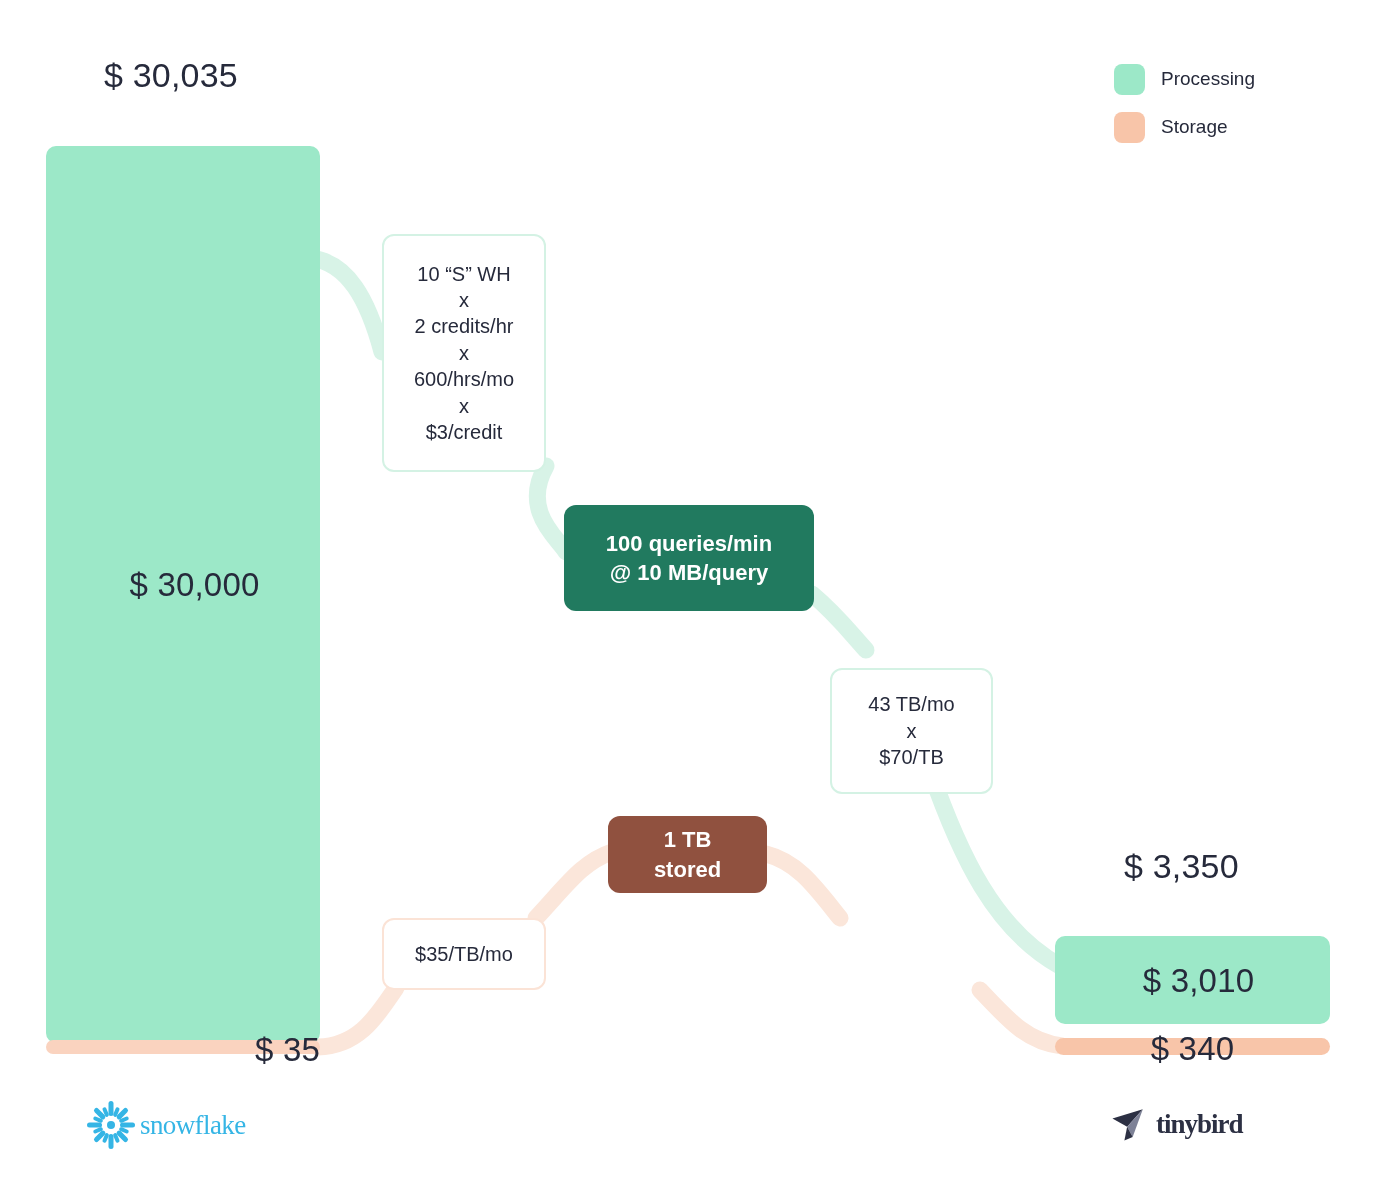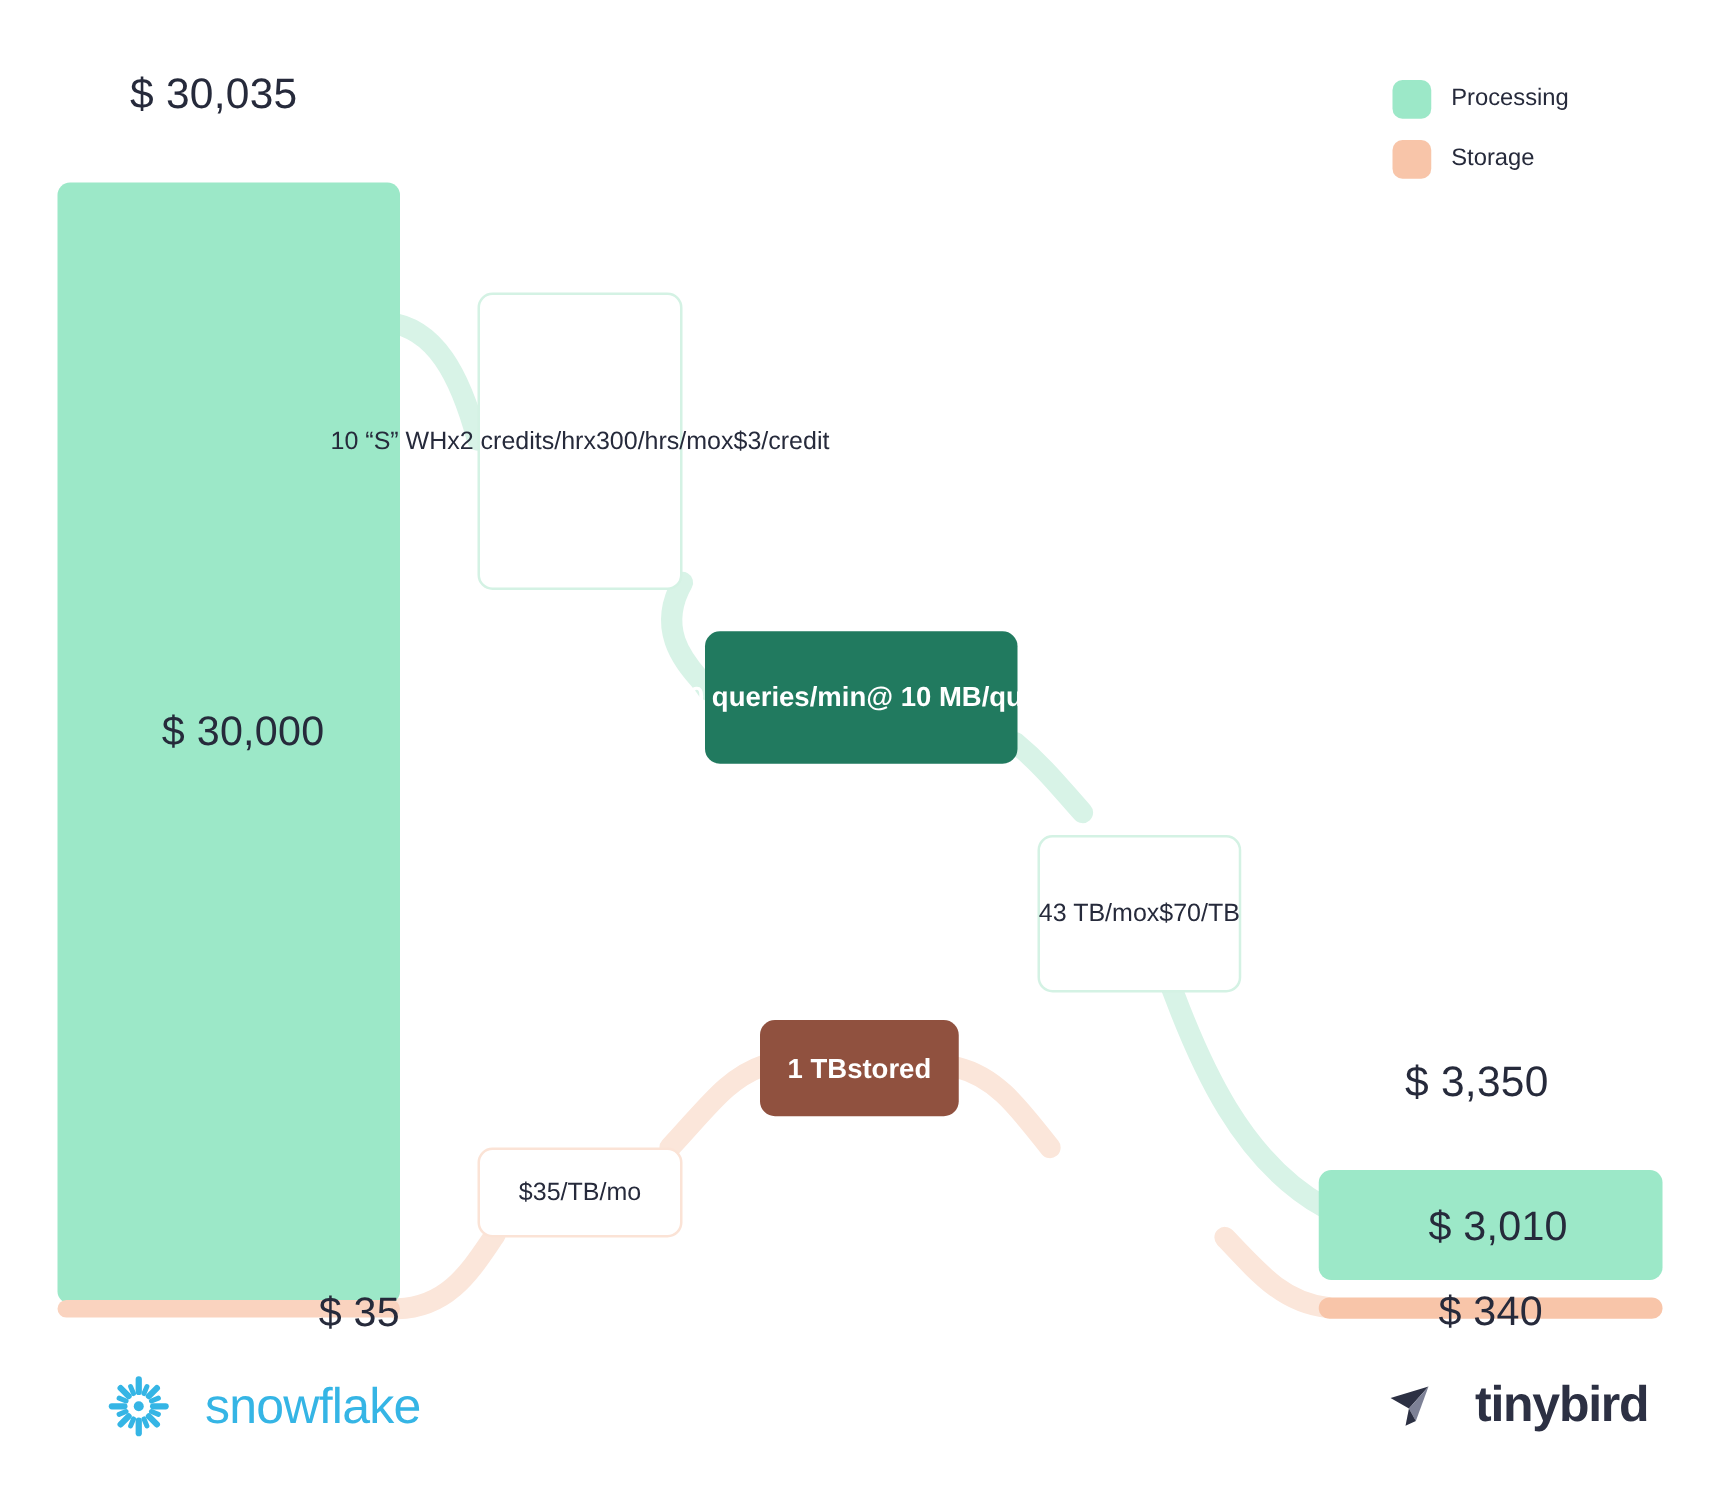--- a/index.html
+++ b/index.html
@@ -126,20 +126,21 @@
     color: #262a3b;
     white-space: nowrap;
   }
 
   
   .callout {
     position: absolute;
     z-index: 4;
     box-sizing: border-box;
     display: flex;
+    flex-direction: column;
     align-items: center;
     justify-content: center;
     text-align: center;
     border-radius: 12px;
     background: #ffffff;
   }
   .callout .line { line-height: 1.32; white-space: nowrap; }
 
   .callout-green-border {
     border: 2px solid #d4f2e4;
@@ -170,23 +171,24 @@
   
   .logo {
     position: absolute;
     z-index: 5;
     display: flex;
     align-items: center;
   }
   .logo-snowflake { left: 86px; top: 1100px; }
   .logo-tinybird  { left: 1106px; top: 1101px; }
   .logo-word {
-    font-size: 40px;
+    font-size: 27px;
     letter-spacing: -0.6px;
-    margin-left: 28px;
+    margin-left: 4px;
+    font-family: Liberation Serif, serif;
   }
   .word-snowflake { color: #35b5e5; }
   .word-tinybird  { color: #2c3043; font-weight: bold; letter-spacing: -1px; }
 </style>
 </head>
 <body>
 
 <div id="stage">
 
   <svg id="ribbons" viewBox="0 0 1378 1200">
@@ -230,21 +232,21 @@
   <div class="bar-value v-30000">$ 30,000</div>
   <div class="bar-value v-35">$ 35</div>
   <div class="bar-value v-3010">$ 3,010</div>
   <div class="bar-value v-340">$ 340</div>
 
   <div class="callout callout-green-border box-wh">
     <span class="line">10 “S” WH</span>
     <span class="line">x</span>
     <span class="line">2 credits/hr</span>
     <span class="line">x</span>
-    <span class="line">300/hrs/mo</span>
+    <span class="line">600/hrs/mo</span>
     <span class="line">x</span>
     <span class="line">$3/credit</span>
   </div>
 
   <div class="callout callout-solid box-queries">
     <span class="line">100 queries/min</span>
     <span class="line">@ 10 MB/query</span>
   </div>
 
   <div class="callout callout-green-border box-tb">

